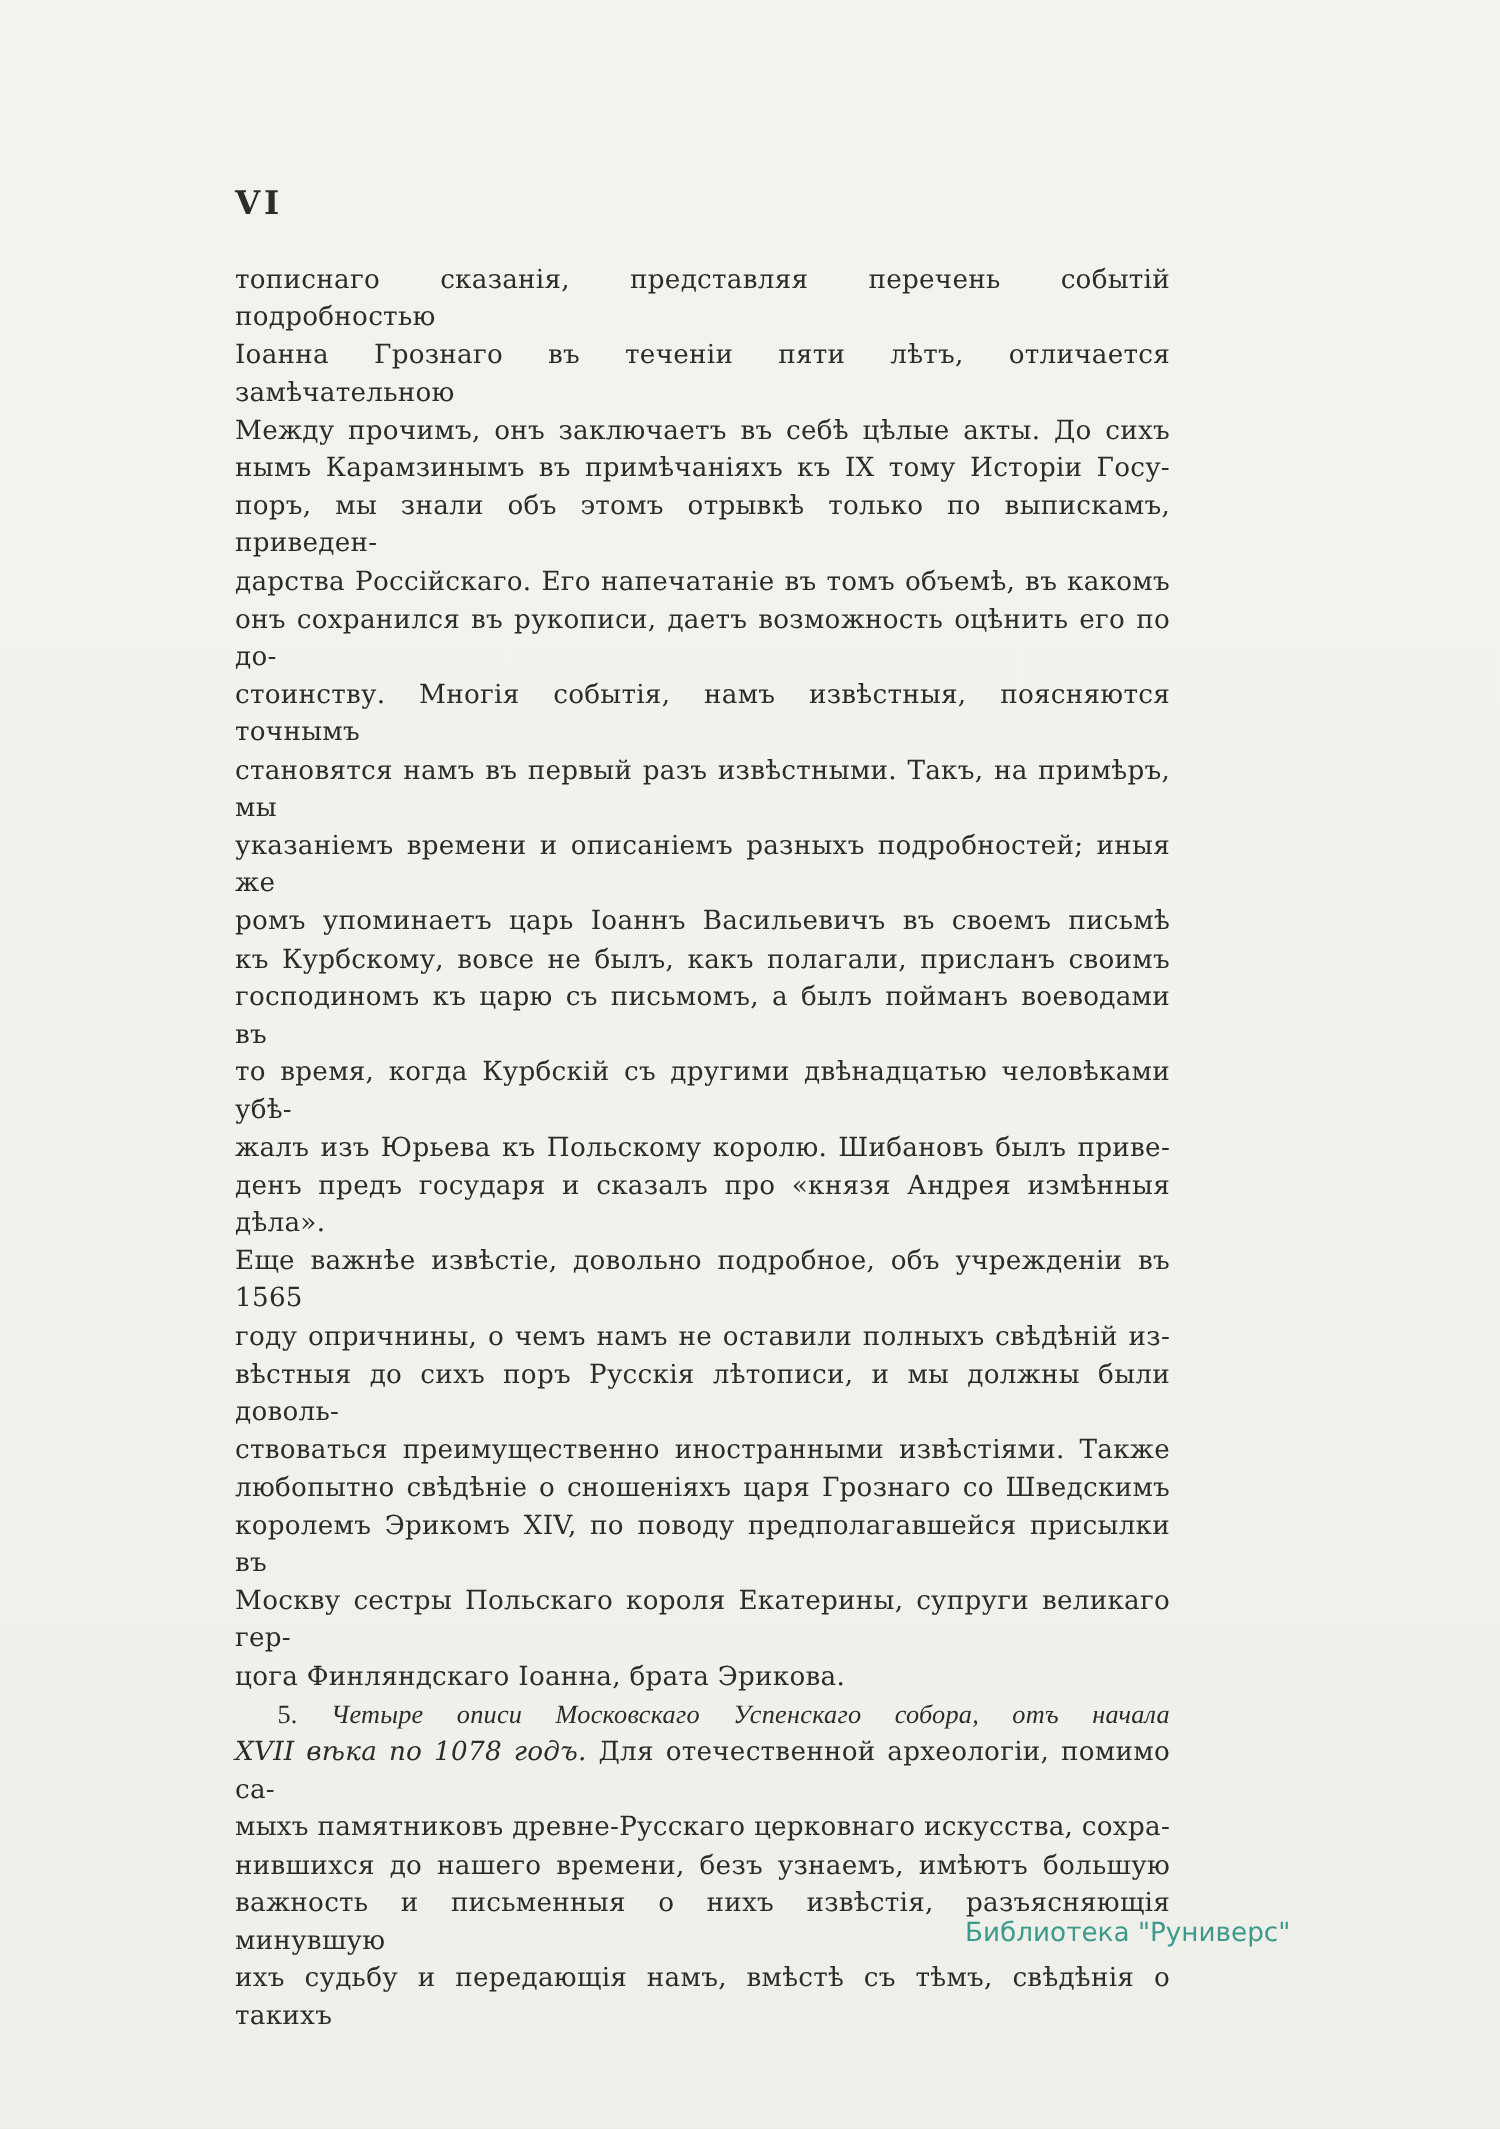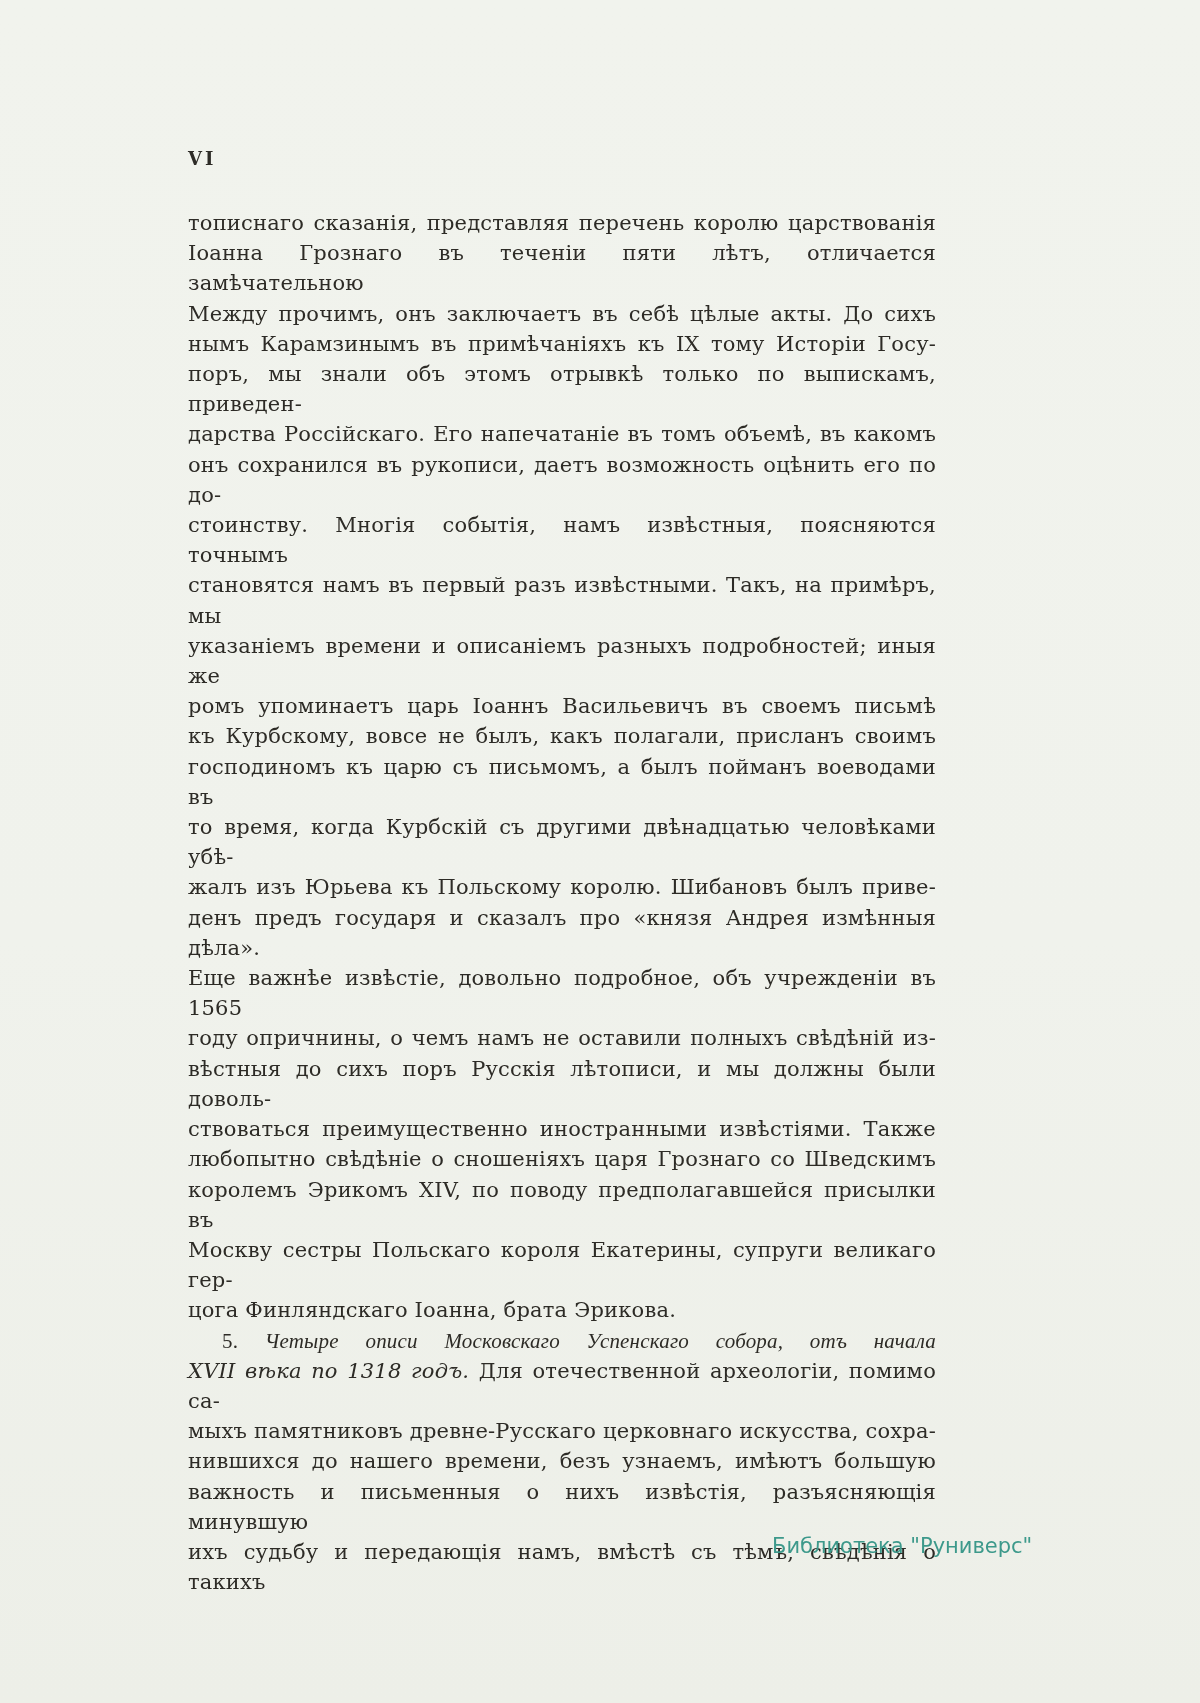--- a/index.html
+++ b/index.html
@@ -13,21 +13,21 @@
   }
   .page {
     position: absolute;
     inset: 0;
     background: linear-gradient(180deg, #f1f3ed 0%, #f0f2ec 55%, #edefe8 100%);
   }
   .page-number {
     position: absolute;
     left: 188px;
     top: 148px;
-    font-size: 18px;
+    font-size: 26px;
     font-weight: bold;
     letter-spacing: 3px;
     color: #2e2c27;
   }
   .text-block {
     position: absolute;
     left: 188px;
     top: 208px;
     width: 748px;
     font-size: 21px;
@@ -53,21 +53,21 @@
   }
 </style>
 </head>
 <body style="color: rgb(45, 43, 38);">
 
 <div class="page">
   <div class="page-number">VI</div>
 
   <div class="text-block">
       <div class="paragraph">
-        <div class="line"><span class="rm">тописнаго сказанія, представляя перечень королю царствованія</span></div>
+        <div class="line"><span class="rm">тописнаго сказанія, представляя перечень событій подробностью</span></div>
         <div class="line"><span class="rm">Іоанна Грознаго въ теченіи пяти лѣтъ, отличается замѣчательною</span></div>
         <div class="line"><span class="rm">Между прочимъ, онъ заключаетъ въ себѣ цѣлые акты. До сихъ</span></div>
         <div class="line"><span class="rm">нымъ Карамзинымъ въ примѣчаніяхъ къ IX тому Исторіи Госу-</span></div>
         <div class="line"><span class="rm">поръ, мы знали объ этомъ отрывкѣ только по выпискамъ, приведен-</span></div>
         <div class="line"><span class="rm">дарства Россійскаго. Его напечатаніе въ томъ объемѣ, въ какомъ</span></div>
         <div class="line"><span class="rm">онъ сохранился въ рукописи, даетъ возможность оцѣнить его по до-</span></div>
         <div class="line"><span class="rm">стоинству. Многія событія, намъ извѣстныя, поясняются точнымъ</span></div>
         <div class="line"><span class="rm">становятся намъ въ первый разъ извѣстными. Такъ, на примѣръ, мы</span></div>
         <div class="line"><span class="rm">указаніемъ времени и описаніемъ разныхъ подробностей; иныя же</span></div>
         <div class="line"><span class="rm">ромъ упоминаетъ царь Іоаннъ Васильевичъ въ своемъ письмѣ</span></div>
@@ -80,21 +80,21 @@
         <div class="line"><span class="rm">году опричнины, о чемъ намъ не оставили полныхъ свѣдѣній из-</span></div>
         <div class="line"><span class="rm">вѣстныя до сихъ поръ Русскія лѣтописи, и мы должны были доволь-</span></div>
         <div class="line"><span class="rm">ствоваться преимущественно иностранными извѣстіями. Также</span></div>
         <div class="line"><span class="rm">любопытно свѣдѣніе о сношеніяхъ царя Грознаго со Шведскимъ</span></div>
         <div class="line"><span class="rm">королемъ Эрикомъ XIV, по поводу предполагавшейся присылки въ</span></div>
         <div class="line"><span class="rm">Москву сестры Польскаго короля Екатерины, супруги великаго гер-</span></div>
         <div class="line last"><span class="rm">цога Финляндскаго Іоанна, брата Эрикова.</span></div>
       </div>
       <div class="paragraph">
         <div class="line indent"><span class="rm">5. </span><span class="it">Четыре описи Московскаго Успенскаго собора, отъ начала</span></div>
-        <div class="line"><span class="it">XVII вѣка по 1318 годъ. </span><span class="rm">Для отечественной археологіи, помимо са-</span></div>
+        <div class="line"><span class="it">XVII вѣка по 1078 годъ. </span><span class="rm">Для отечественной археологіи, помимо са-</span></div>
         <div class="line"><span class="rm">мыхъ памятниковъ древне-Русскаго церковнаго искусства, сохра-</span></div>
         <div class="line"><span class="rm">нившихся до нашего времени, безъ узнаемъ, имѣютъ большую</span></div>
         <div class="line"><span class="rm">важность и письменныя о нихъ извѣстія, разъясняющія минувшую</span></div>
         <div class="line"><span class="rm">ихъ судьбу и передающія намъ, вмѣстѣ съ тѣмъ, свѣдѣнія о такихъ</span></div>
       </div>
     </div>
 
   <div class="watermark" style="color: rgb(61, 153, 139);">Библиотека "Руниверс"</div>
 </div>
 

